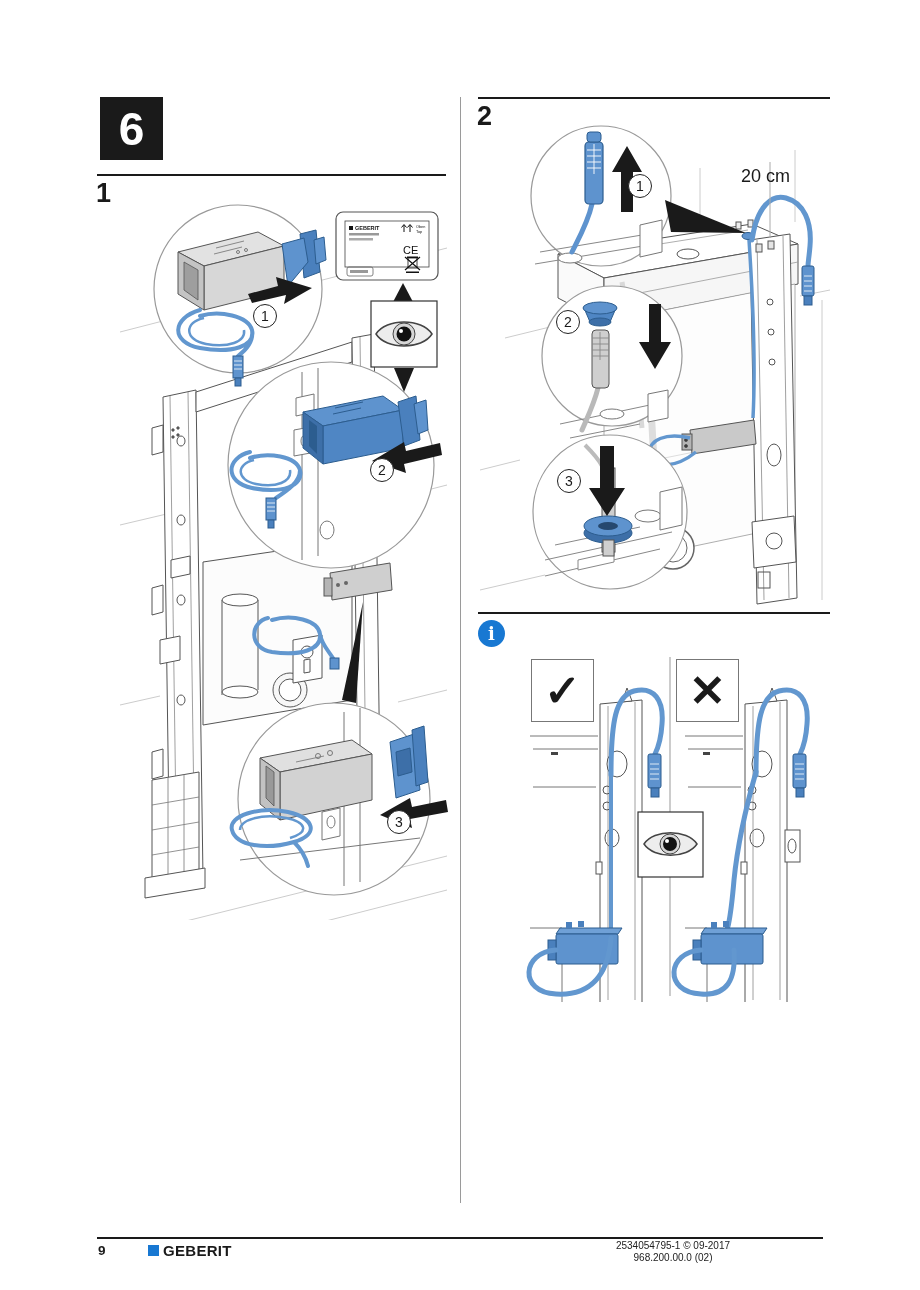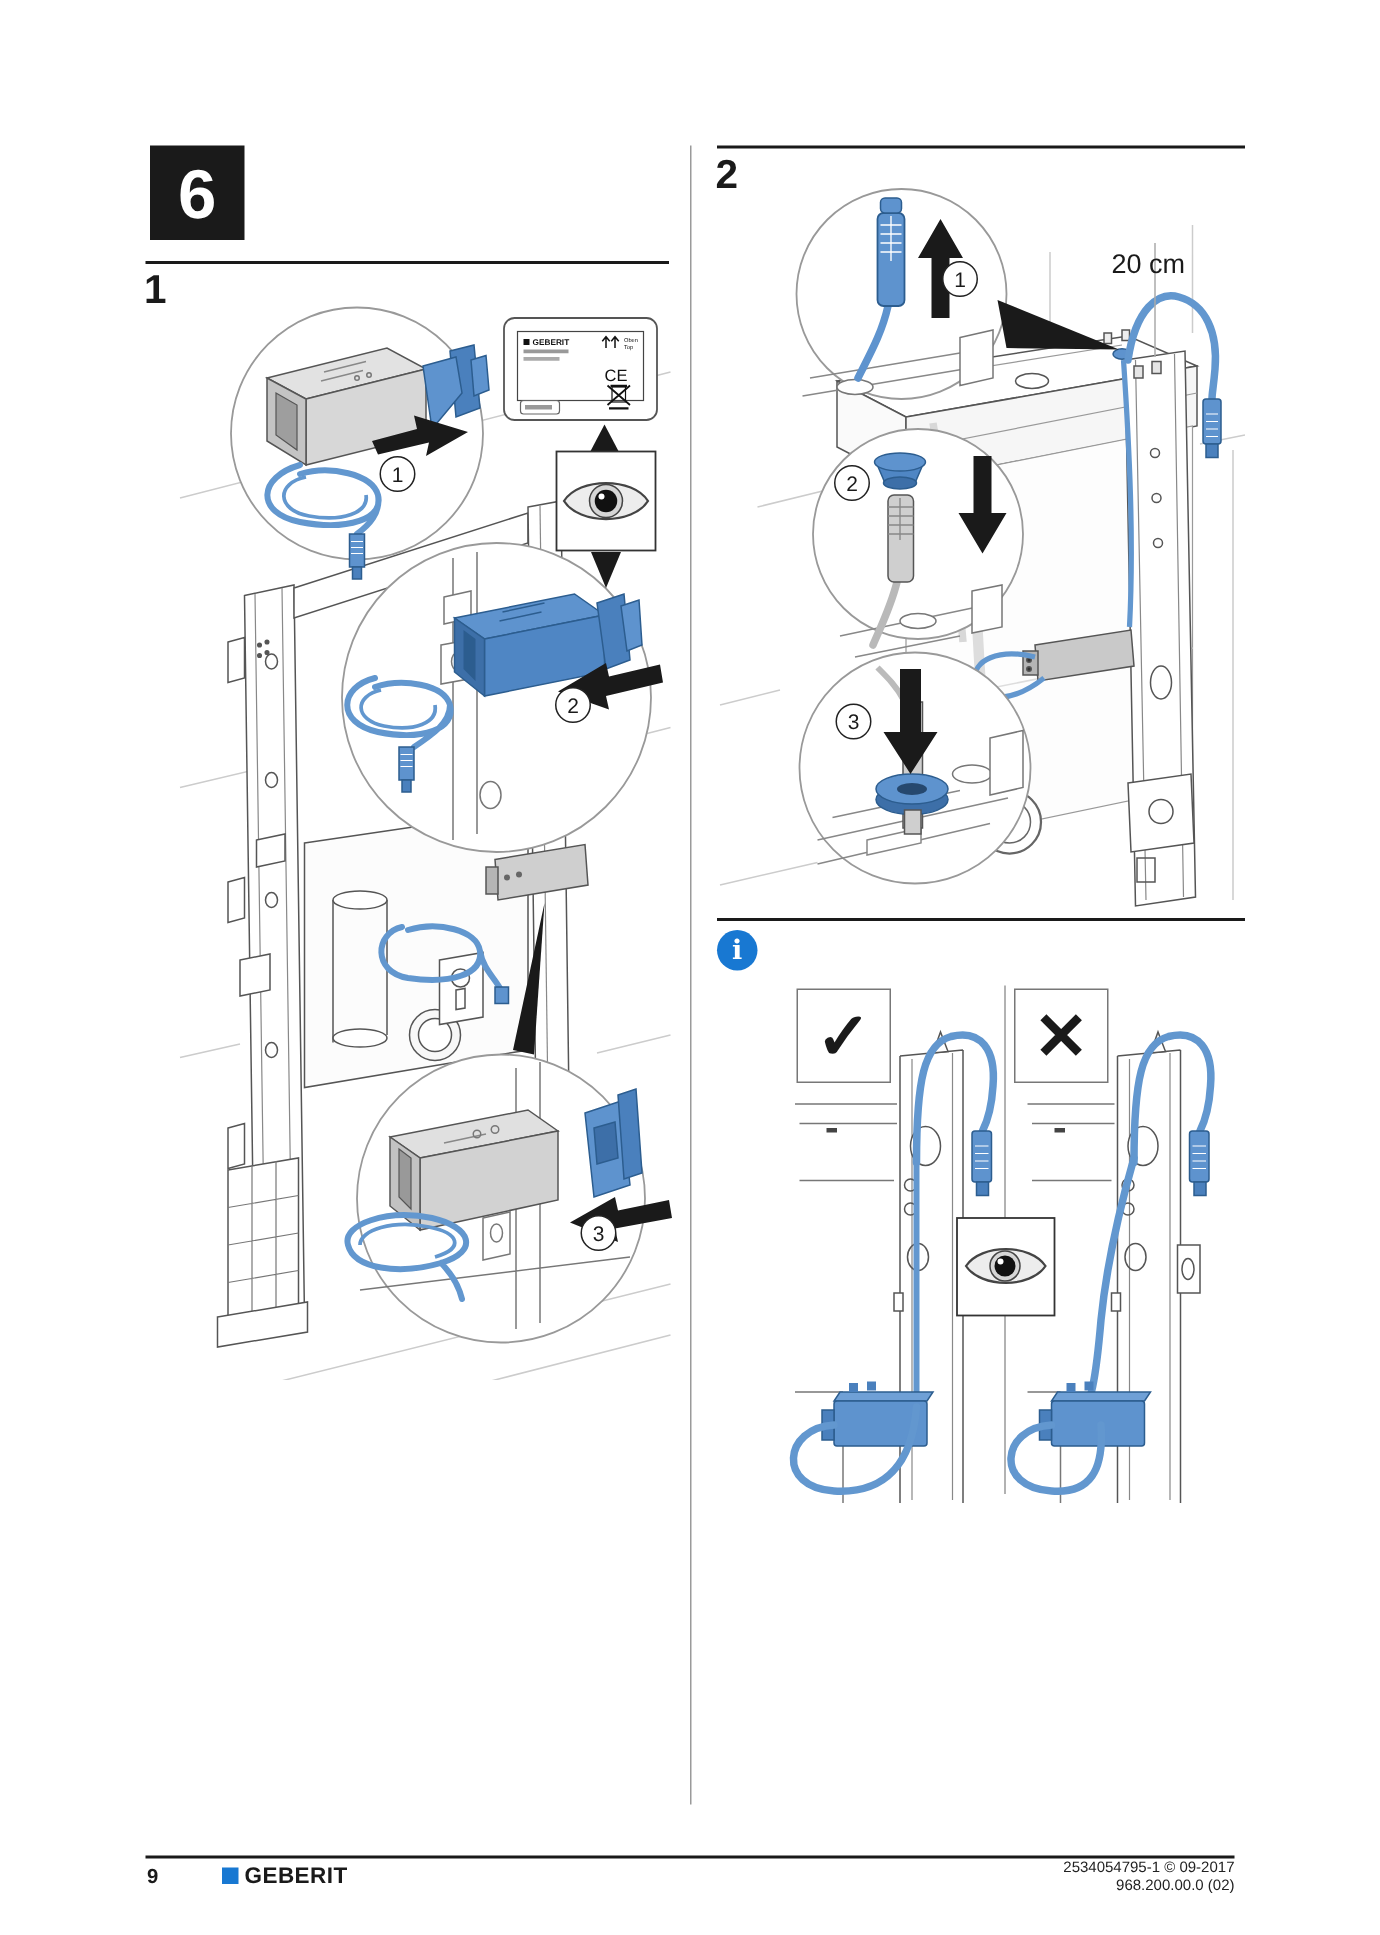--- a/index.html
+++ b/index.html
@@ -17,21 +17,21 @@
            transform:translate(-50%,-50%);box-sizing:border-box;}
   .info-icon{width:27px;height:27px;border-radius:50%;background:#1878D2;color:#fff;
              display:flex;align-items:center;justify-content:center;
              font-family:"DejaVu Serif",serif;font-weight:bold;font-size:18px;}
   .mark-box{width:63px;height:63px;border:1.2px solid #777;background:#fff;box-sizing:border-box;
             display:flex;align-items:center;justify-content:center;font-size:44px;font-weight:bold;}
   .footer-page{font-size:13.5px;font-weight:bold;}
   .logo-wrap{display:flex;align-items:center;gap:4px;}
   .logo-square{width:11px;height:11px;background:#1878D2;}
   .logo-text{font-size:15px;font-weight:bold;letter-spacing:0.3px;}
-  .footer-ref{font-size:10px;line-height:12px;text-align:right;color:#222;}
+  .footer-ref{font-size:10px;line-height:12px;text-align:center;color:#222;}
   svg{position:absolute;}
   svg text{font-family:"Liberation Sans",sans-serif;}
 </style>
 </head>
 <body>
 
 <div class="page">
 
   <div class="abs step-box" style="left:100px;top:97px;width:63px;height:63px;">6</div>
   <div class="abs rule" style="left:97px;top:174px;width:349px;height:2px;"></div>

